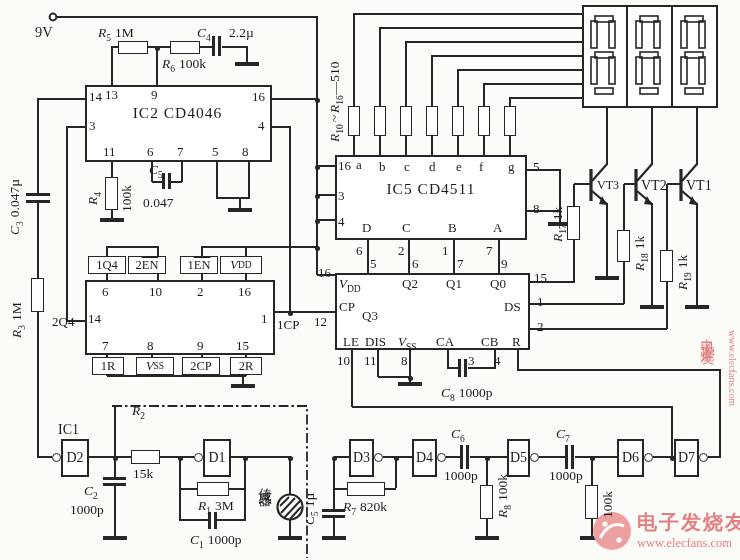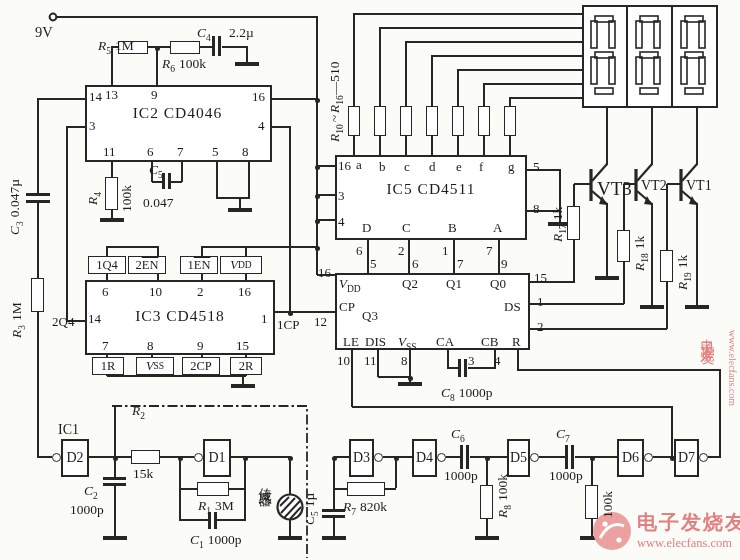--- a/index.html
+++ b/index.html
@@ -383,21 +383,21 @@
     <g>
       <circle cx="612" cy="531" r="19" fill="#eda0a0"></circle>
       <path d="M600,538 q10,-18 24,-12" stroke="#fff" stroke-width="3" fill="none"></path>
       <circle cx="605" cy="524" r="2.6" fill="#fff"></circle>
       <circle cx="619" cy="540" r="2.6" fill="#fff"></circle>
     </g>
   </svg>
 
   <div class="lbl" style="left:35px;top:25px;font-size:14.5px;">9V</div>
 
-  <div class="lbl" style="left:98px;top:26px;margin-top:13px;"><i class="it">R</i><sub>5</sub><span class="v">1M</span></div>
+  <div class="lbl" style="left:98px;top:26px;"><i class="it">R</i><sub>5</sub><span class="v">1M</span></div>
   <div class="lbl" style="left:197px;top:26px;"><i class="it">C</i><sub>4</sub></div>
   <div class="lbl" style="left:229px;top:26px;"><span>2.2µ</span></div>
   <div class="lbl" style="left:162px;top:57px;"><i class="it">R</i><sub>6</sub><span class="v">100k</span></div>
 
   <div class="ttl" style="left:85px;top:104px;width:185px;">IC2 CD4046</div>
   <div class="pin" style="left:89px;top:90px;">14</div>
   <div class="pin" style="left:105px;top:88px;">13</div>
   <div class="pin" style="left:151px;top:88px;">9</div>
   <div class="pin" style="left:252px;top:90px;">16</div>
   <div class="pin" style="left:89px;top:119px;">3</div>
@@ -409,21 +409,20 @@
   <div class="pin" style="left:242px;top:145px;">8</div>
 
   <div class="lbl rot" style="left:86px;top:205px;"><i class="it">R</i><sub>4</sub></div>
   <div class="lbl rot" style="left:120px;top:212px;"><span>100k</span></div>
   <div class="lbl" style="left:149px;top:163px;"><i class="it">C</i><sub>5</sub></div>
   <div class="lbl" style="left:143px;top:196px;"><span>0.047</span></div>
 
   <div class="lbl rot" style="left:8px;top:235px;"><i class="it">C</i><sub>3</sub><span class="v">0.047µ</span></div>
   <div class="lbl rot" style="left:10px;top:338px;"><i class="it">R</i><sub>3</sub><span class="v">1M</span></div>
 
-  <div class="ttl" style="left:85px;top:307px;width:190px;">IC3 CD4518</div>
   <div class="pin" style="left:102px;top:285px;">6</div>
   <div class="pin" style="left:149px;top:285px;">10</div>
   <div class="pin" style="left:197px;top:285px;">2</div>
   <div class="pin" style="left:238px;top:285px;">16</div>
   <div class="pin" style="left:88px;top:312px;">14</div>
   <div class="pin" style="left:52px;top:315px;">2Q4</div>
   <div class="pin" style="left:261px;top:312px;">1</div>
   <div class="pin" style="left:277px;top:318px;">1CP</div>
   <div class="pin" style="left:102px;top:339px;">7</div>
   <div class="pin" style="left:147px;top:339px;">8</div>
@@ -478,21 +477,21 @@
   <div class="pin" style="left:512px;top:335px;">R</div>
   <div class="pin" style="left:337px;top:354px;">10</div>
   <div class="pin" style="left:364px;top:354px;">11</div>
   <div class="pin" style="left:401px;top:354px;">8</div>
   <div class="pin" style="left:468px;top:354px;">3</div>
   <div class="pin" style="left:494px;top:354px;">4</div>
 
   <div class="lbl rot" style="left:551px;top:242px;"><i class="it">R</i><sub>17</sub><span class="v">1k</span></div>
   <div class="lbl rot" style="left:633px;top:271px;"><i class="it">R</i><sub>18</sub><span class="v">1k</span></div>
   <div class="lbl rot" style="left:676px;top:290px;"><i class="it">R</i><sub>19</sub><span class="v">1k</span></div>
-  <div class="lbl" style="left:597px;top:179px;font-size:19px;">VT3</div>
+  <div class="lbl" style="left:597px;top:179px;font-size:12px;">VT3</div>
   <div class="lbl" style="left:641px;top:179px;font-size:14px;">VT2</div>
   <div class="lbl" style="left:686px;top:179px;font-size:14px;">VT1</div>
 
   <div class="lbl" style="left:441px;top:386px;"><i class="it">C</i><sub>8</sub><span class="v">1000p</span></div>
 
   <div class="lbl" style="left:58px;top:423px;font-size:14px;">IC1</div>
   <div class="lbl" style="left:132px;top:404px;"><i class="it">R</i><sub>2</sub></div>
   <div class="lbl" style="left:133px;top:467px;"><span>15k</span></div>
   <div class="lbl" style="left:84px;top:484px;"><i class="it">C</i><sub>2</sub></div>
   <div class="lbl" style="left:70px;top:503px;"><span>1000p</span></div>

